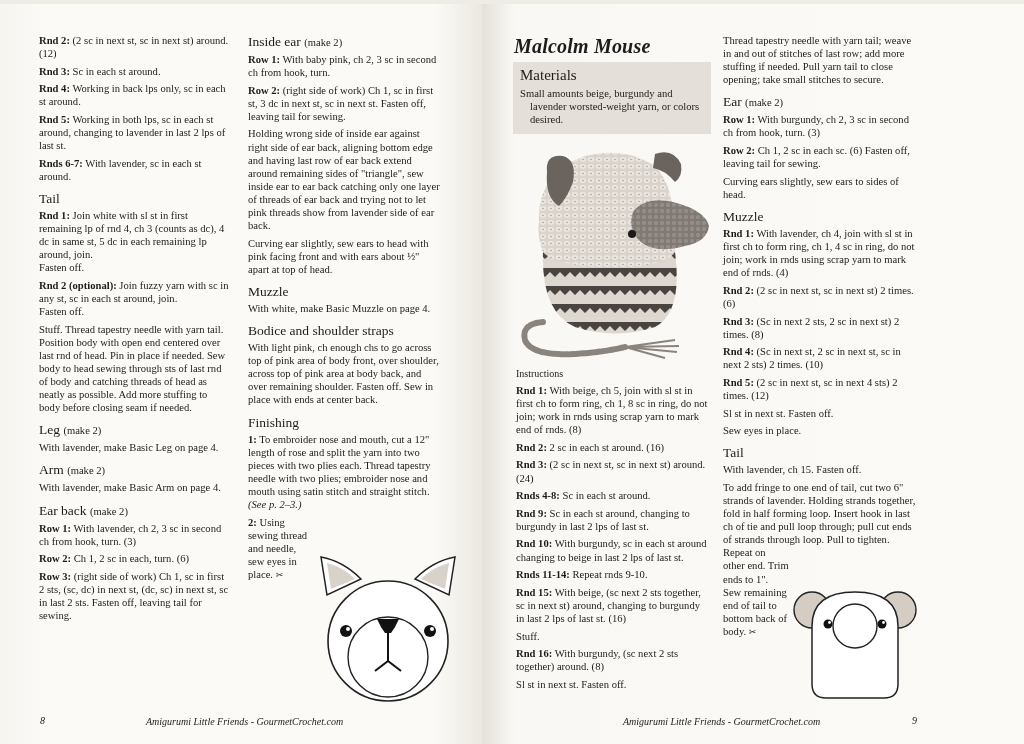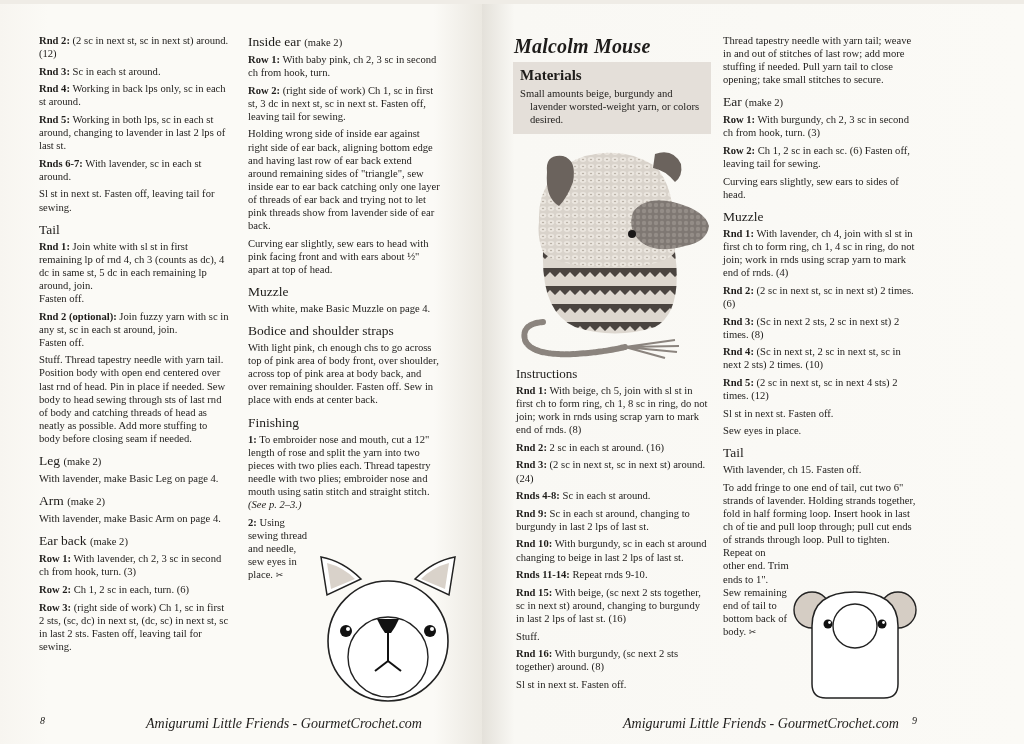--- a/index.html
+++ b/index.html
@@ -15,43 +15,42 @@
   .p b { font-weight: bold; }
   .h { font-size: 13.5px; font-weight: normal; margin-top: 8px; margin-bottom: 3px; line-height: 15px; }
   .h .mk { font-size: 10.6px; }
   .h.first { margin-top: 0; }
   .col-1 { left: 39px; top: 30px; width: 190px; }
   .col-2 { left: 248px; top: 30px; width: 192px; }
   .col-3 { left: 516px; top: 362px; width: 194px; }
   .col-4 { left: 723px; top: 30px; width: 195px; }
   .title { position: absolute; left: 514px; top: 31px; font-size: 20px; font-style: italic; font-weight: bold; letter-spacing: 0.2px; }
   .materials { position: absolute; left: 513px; top: 58px; width: 198px; height: 72px; background: #e4dfd9; padding: 5px 7px; }
-  .materials .mh { font-size: 15px; font-weight: bold; line-height: 17px; margin-bottom: 3px; }
+  .materials .mh { font-size: 15px; font-weight: normal; line-height: 17px; margin-bottom: 3px; }
   .materials .mt { font-size: 10.6px; line-height: 13px; text-indent: -10px; padding-left: 10px; }
-  .footer { position: absolute; top: 712px; font-size: 14px; font-style: italic; }
+  .footer { position: absolute; top: 712px; font-size: 10px; font-style: italic; }
   .pgnum { position: absolute; top: 711px; font-size: 10px; font-style: italic; }
   .wrap-text { width: 62px; }
   .photo { position: absolute; left: 515px; top: 138px; width: 200px; height: 225px; }
   .diagram { position: absolute; }
   .scissor { font-size: 9px; }
 </style>
 </head>
 <body>
 
 <div class="spread">
   <div class="page page-left"></div>
   <div class="page page-right"></div>
 
   <div class="col col-1">
     <div class="p"><b>Rnd 2:</b><span> (2 sc in next st, sc in next st) around. (12)</span></div>
     <div class="p"><b>Rnd 3:</b><span> Sc in each st around.</span></div>
     <div class="p"><b>Rnd 4:</b><span> Working in back lps only, sc in each st around.</span></div>
     <div class="p"><b>Rnd 5:</b><span> Working in both lps, sc in each st around, changing to lavender in last 2 lps of last st.</span></div>
     <div class="p"><b>Rnds 6-7:</b><span> With lavender, sc in each st around.</span></div>
-    <div class="p"><span>Sl st in next st. Fasten off, leaving tail for sewing.</span></div>
 
     <div class="h">Tail</div>
     <div class="p"><b>Rnd 1:</b><span> Join white with sl st in first remaining lp of rnd 4, ch 3 (counts as dc), 4 dc in same st, 5 dc in each remaining lp around, join.</span><br><span>Fasten off.</span></div>
     <div class="p"><b>Rnd 2 (optional):</b><span> Join fuzzy yarn with sc in any st, sc in each st around, join.</span><br><span>Fasten off.</span></div>
     <div class="p">Stuff. Thread tapestry needle with yarn tail. Position body with open end centered over last rnd of head. Pin in place if needed. Sew body to head sewing through sts of last rnd of body and catching threads of head as neatly as possible. Add more stuffing to body before closing seam if needed.</div>
 
     <div class="h"><span>Leg</span> <span class="mk">(make 2)</span></div>
     <div class="p">With lavender, make Basic Leg on page 4.</div>
 
     <div class="h"><span>Arm</span> <span class="mk">(make 2)</span></div>
@@ -135,21 +134,21 @@
 
     <path d="M118 70 Q130 54 158 60 Q190 68 194 84 Q192 100 170 104 Q140 112 126 100 Q112 88 118 70 Z" fill="url(#muzzleKnit)"></path>
 
     <circle cx="117" cy="92" r="4" fill="#1a1818"></circle>
 
     <path d="M28 180 Q6 182 10 198 Q16 214 60 212 Q90 210 110 205" fill="none" stroke="#8b847e" stroke-width="6" stroke-linecap="round" stroke-dasharray="3 2"></path>
     <path d="M110 205 L160 198 M110 205 L164 204 M110 205 L162 210 M110 205 L150 216" stroke="#8b847e" stroke-width="2.2"></path>
   </svg>
 
   <div class="col col-3">
-    <div class="h first" style="font-size:13px;">Instructions</div>
+    <div class="h first" style="font-size:10px;">Instructions</div>
     <div class="p"><b>Rnd 1:</b><span> With beige, ch 5, join with sl st in first ch to form ring, ch 1, 8 sc in ring, do not join; work in rnds using scrap yarn to mark end of rnds. (8)</span></div>
     <div class="p"><b>Rnd 2:</b><span> 2 sc in each st around. (16)</span></div>
     <div class="p"><b>Rnd 3:</b><span> (2 sc in next st, sc in next st) around. (24)</span></div>
     <div class="p"><b>Rnds 4-8:</b><span> Sc in each st around.</span></div>
     <div class="p"><b>Rnd 9:</b><span> Sc in each st around, changing to burgundy in last 2 lps of last st.</span></div>
     <div class="p"><b>Rnd 10:</b><span> With burgundy, sc in each st around changing to beige in last 2 lps of last st.</span></div>
     <div class="p"><b>Rnds 11-14:</b><span> Repeat rnds 9-10.</span></div>
     <div class="p"><b>Rnd 15:</b><span> With beige, (sc next 2 sts together, sc in next st) around, changing to burgundy in last 2 lps of last st. (16)</span></div>
     <div class="p"><span>Stuff.</span></div>
     <div class="p"><b>Rnd 16:</b><span> With burgundy, (sc next 2 sts together) around.  (8)</span></div>

